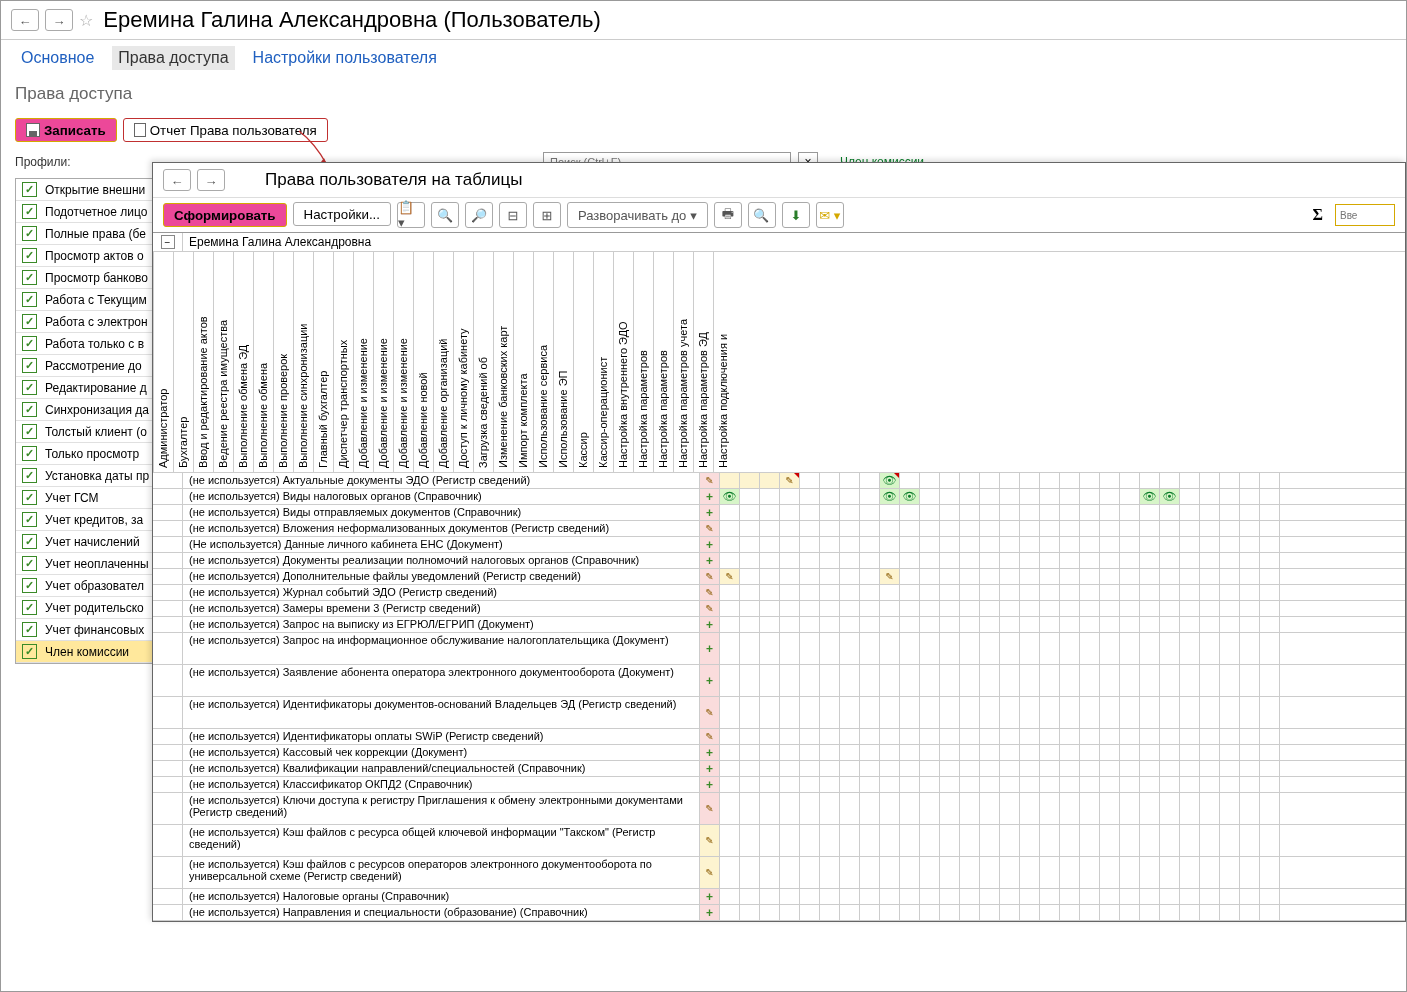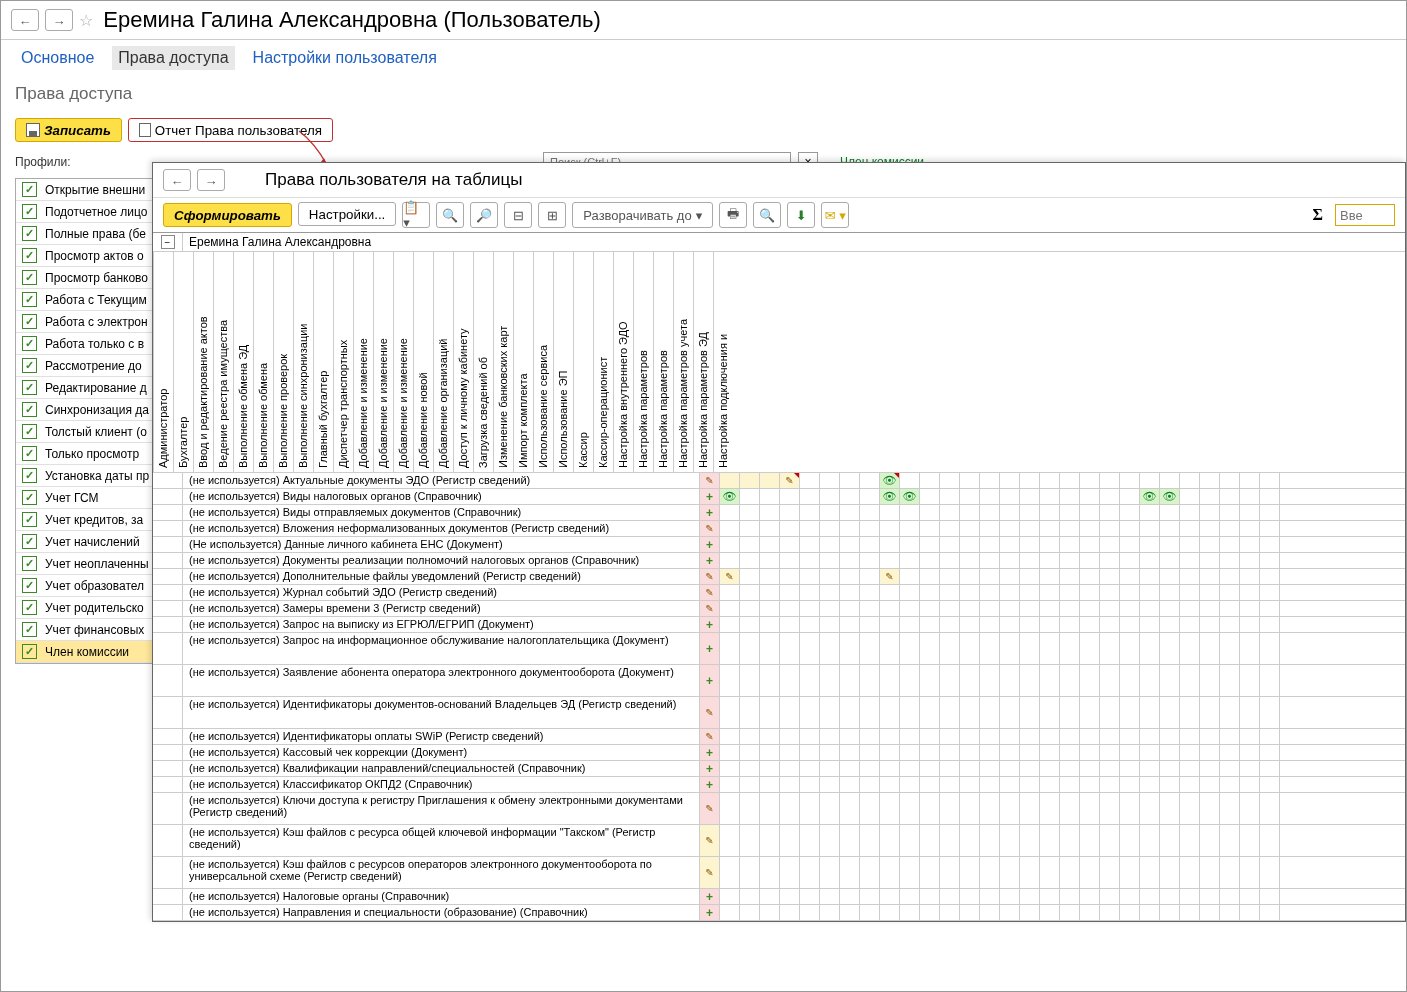--- a/index.html
+++ b/index.html
@@ -10,21 +10,21 @@
 .back-header { display: flex; align-items: center; padding: 6px 10px; gap: 6px; border-bottom: 1px solid #ccc; }
 .nav-btn { width: 28px; height: 22px; border: 1px solid #aaa; background: #fff; border-radius: 3px; display: flex; align-items: center; justify-content: center; cursor: pointer; color: #555; font-size: 13px; }
 .star-icon { font-size: 16px; color: #aaa; }
 .back-title { font-size: 22px; margin-left: 4px; }
 .back-tabs { display: flex; gap: 12px; padding: 6px 14px; font-size: 16px; }
 .back-tab { color: #2060c0; cursor: pointer; padding: 3px 6px; }
 .back-tab.active { background: #e8e8e8; color: #333; }
 .section-title { font-size: 17px; color: #666; padding: 8px 14px; }
 .toolbar1 { display: flex; gap: 6px; padding: 6px 14px; align-items: center; }
 .btn { border: 1px solid #aaa; border-radius: 3px; padding: 4px 10px; cursor: pointer; background: #fff; display: inline-flex; align-items: center; gap: 4px; height: 24px; }
-.btn-yellow { background: #fde047; border: 1px solid #d4a800; font-weight: bold; font-style: italic; }
+.btn-yellow { background: #ec4899; border: 1px solid #d4a800; font-weight: bold; }
 .btn-red-outline { border: 1.5px solid #c03030; }
 .save-icon { width: 14px; height: 14px; background: #fff; border: 1px solid #666; position: relative; }
 .save-icon::after { content: ''; position: absolute; bottom: 0; left: 2px; right: 2px; height: 5px; background: #666; }
 .doc-icon { width: 12px; height: 14px; border: 1px solid #666; background: #fff; position: relative; }
 
 .profiles-row { display: flex; padding: 4px 14px; align-items: center; gap: 8px; }
 .profiles-label { width: 520px; color: #333; }
 .search-input { border: 1px solid #999; padding: 2px 6px; width: 248px; height: 20px; font-size: 11px; color: #888; }
 .clear-btn { width: 20px; height: 20px; border: 1px solid #999; background: #fff; display: flex; align-items: center; justify-content: center; cursor: pointer; margin-left: -1px; }
 .link-green { color: #0a7d2a; cursor: pointer; }
@@ -39,21 +39,21 @@
 
 .front-window { position: absolute; top: 162px; left: 152px; width: 1254px; height: 760px; background: #fff; border: 1px solid #666; box-shadow: -2px -2px 6px rgba(0,0,0,0.15); z-index: 10; }
 .front-header { display: flex; align-items: center; padding: 6px 10px; gap: 6px; }
 .front-title { font-size: 17px; margin-left: 34px; }
 .front-toolbar { display: flex; gap: 6px; padding: 4px 10px; align-items: center; border-top: 1px solid #ddd; border-bottom: 1px solid #ddd; }
 .tb-group { display: flex; gap: 6px; }
 .tb-btn { border: 1px solid #aaa; border-radius: 3px; width: 28px; height: 26px; display: flex; align-items: center; justify-content: center; cursor: pointer; background: #fff; font-size: 13px; color: #555; }
 .btn-wide { width: auto; padding: 0 10px; gap: 4px; white-space: nowrap; }
 .spacer { flex: 1; }
 .sigma { font-family: 'Times New Roman', serif; font-size: 16px; font-weight: bold; cursor: pointer; padding: 0 6px; }
-.front-search { border: 1.5px solid #d4a800; width: 60px; height: 22px; padding: 2px 4px; font-size: 13px; color: #aaa; }
+.front-search { border: 1.5px solid #d4a800; width: 60px; height: 22px; padding: 2px 4px; font-size: 10px; color: #aaa; }
 
 
 .report { position: absolute; top: 69px; left: 0; right: 0; bottom: 0; overflow: hidden; border-top: 1px solid #999; }
 .grid-header-row1 { display: flex; border-bottom: 1px solid #ccc; }
 .tree-col { width: 30px; border-right: 1px solid #ccc; display: flex; align-items: center; justify-content: center; }
 .user-cell { flex: 0 0 517px; padding: 2px 6px; }
 .col-headers { display: flex; border-bottom: 1px solid #ccc; height: 221px; }
 .table-label-cell { flex: 0 0 547px; padding: 2px 6px; display: flex; align-items: flex-start; justify-content: space-between; border-right: 1px solid #ccc; position: relative; }
 .sort-arrow { position: absolute; right: 6px; top: 2px; font-size: 10px; color: #2060c0; }
 .vert-col { width: 20px; border-right: 1px solid #ccc; writing-mode: vertical-rl; transform: rotate(180deg); padding: 4px 3px; font-size: 11px; white-space: nowrap; overflow: hidden; text-align: left; }

